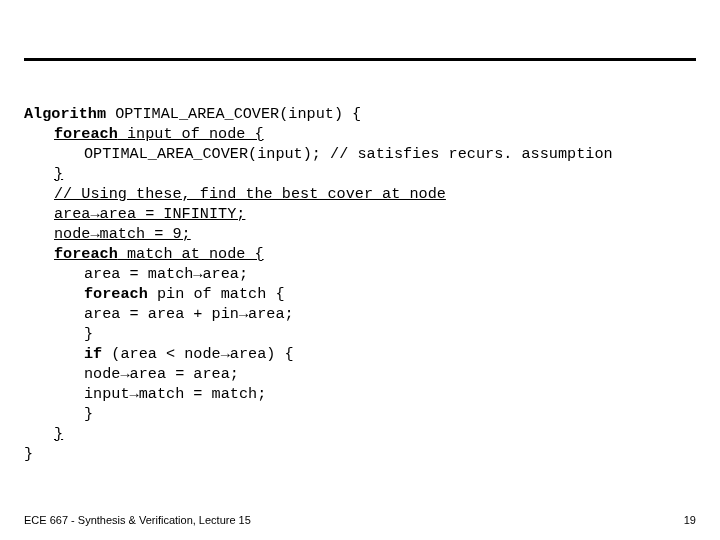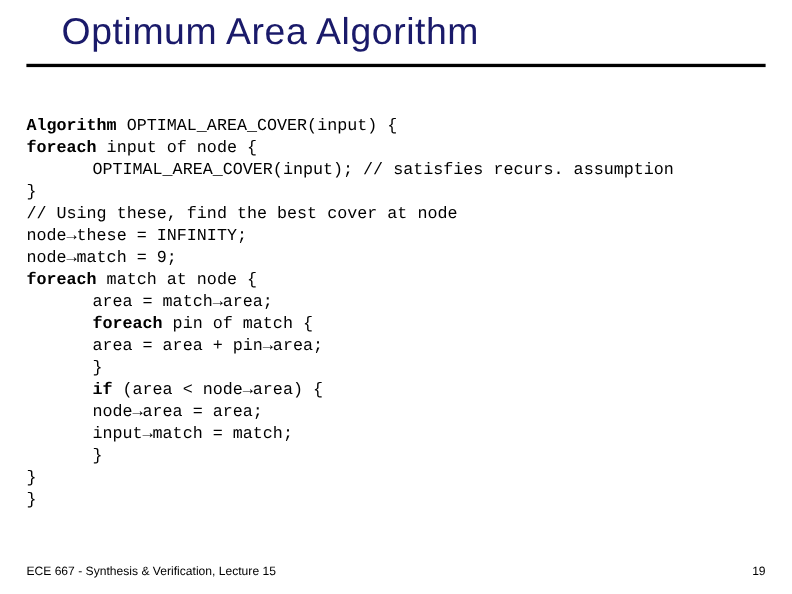--- a/index.html
+++ b/index.html
@@ -41,21 +41,21 @@
     width: 680px;
     font-family: "Courier New", Courier, monospace;
     font-size: 15.2px;
     line-height: 20px;
     color: #000;
     white-space: pre;
   }
   .code .kw {
     font-weight: bold;
   }
-  .code .ind1 { display: inline-block; }
+  .code .ind1 { margin-left: 30px; display: inline-block; text-decoration: underline; }
   .code .ind2 { margin-left: 60px; display: inline-block; }
   .code .ind3 { margin-left: 60px; display: inline-block; }
   .footer-left {
     position: absolute;
     left: 24px;
     bottom: 14px;
     font-size: 11px;
     color: #000;
   }
   .footer-right {
@@ -64,30 +64,29 @@
     bottom: 14px;
     font-size: 11px;
     color: #000;
   }
 </style>
 </head>
 <body>
 
 <div class="slide">
 
-  <div class="title">Optimum Area Algorithm</div>
   <div class="title-underline"></div>
 
   <div class="code">
 <span><span class="kw">Algorithm</span><span> OPTIMAL_AREA_COVER(input) {</span></span>
 <span class="ind1"><span class="kw">foreach</span><span> input of node {</span></span>
 <span class="ind2">OPTIMAL_AREA_COVER(input); // satisfies recurs. assumption</span>
 <span class="ind1">}</span>
 <span class="ind1">// Using these, find the best cover at node</span>
-<span class="ind1">node→these = INFINITY;</span>
+<span class="ind1">area→area = INFINITY;</span>
 <span class="ind1">node→match = 9;</span>
 <span class="ind1"><span class="kw">foreach</span><span> match at node {</span></span>
 <span class="ind2">area = match→area;</span>
 <span class="ind2"><span class="kw">foreach</span><span> pin of match {</span></span>
 <span class="ind3">area = area + pin→area;</span>
 <span class="ind2">}</span>
 <span class="ind2"><span class="kw">if</span><span> (area &lt; node→area) {</span></span>
 <span class="ind3">node→area = area;</span>
 <span class="ind3">input→match = match;</span>
 <span class="ind2">}</span>

